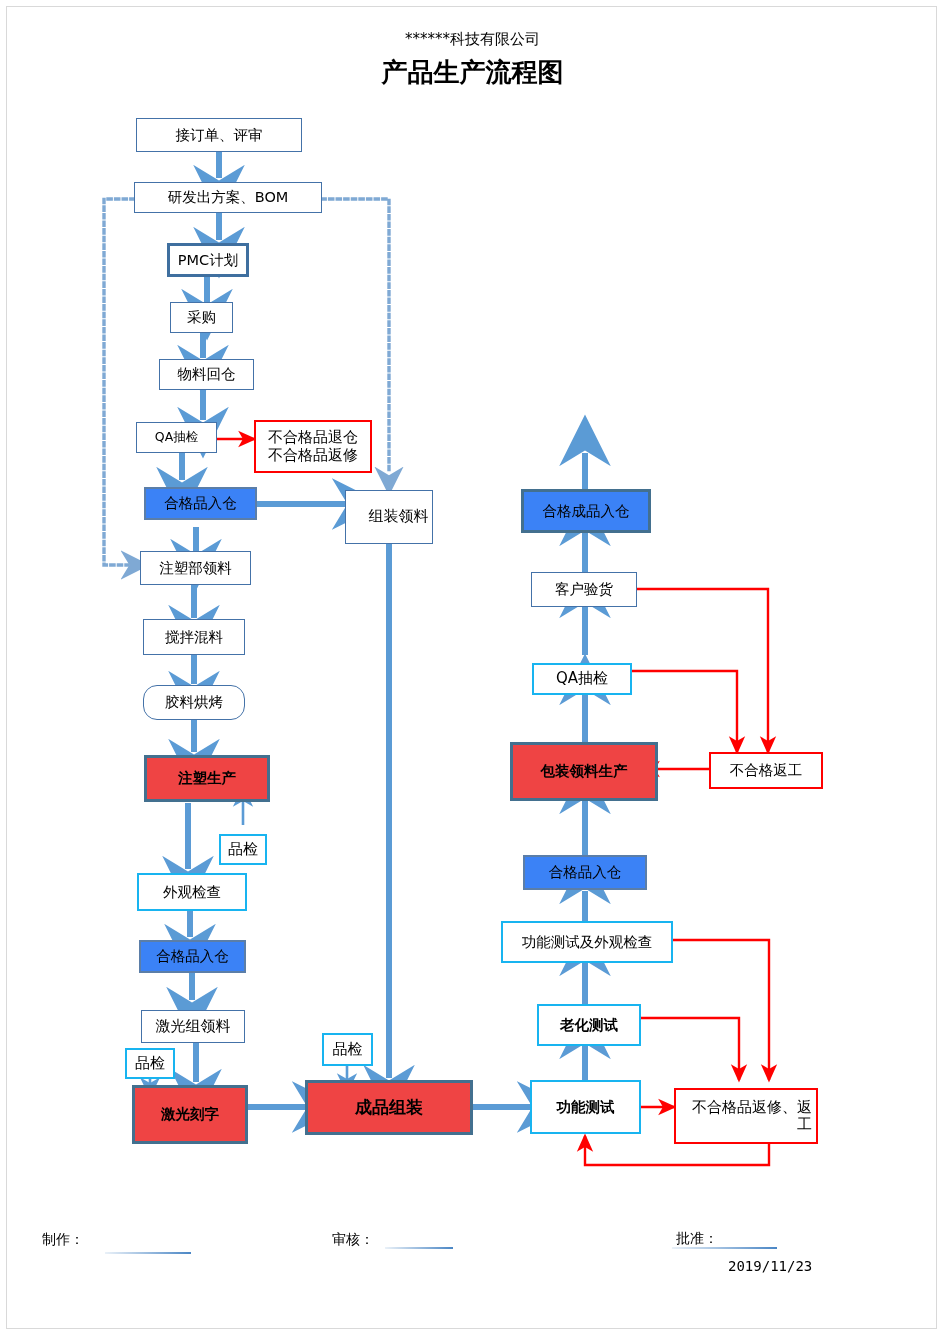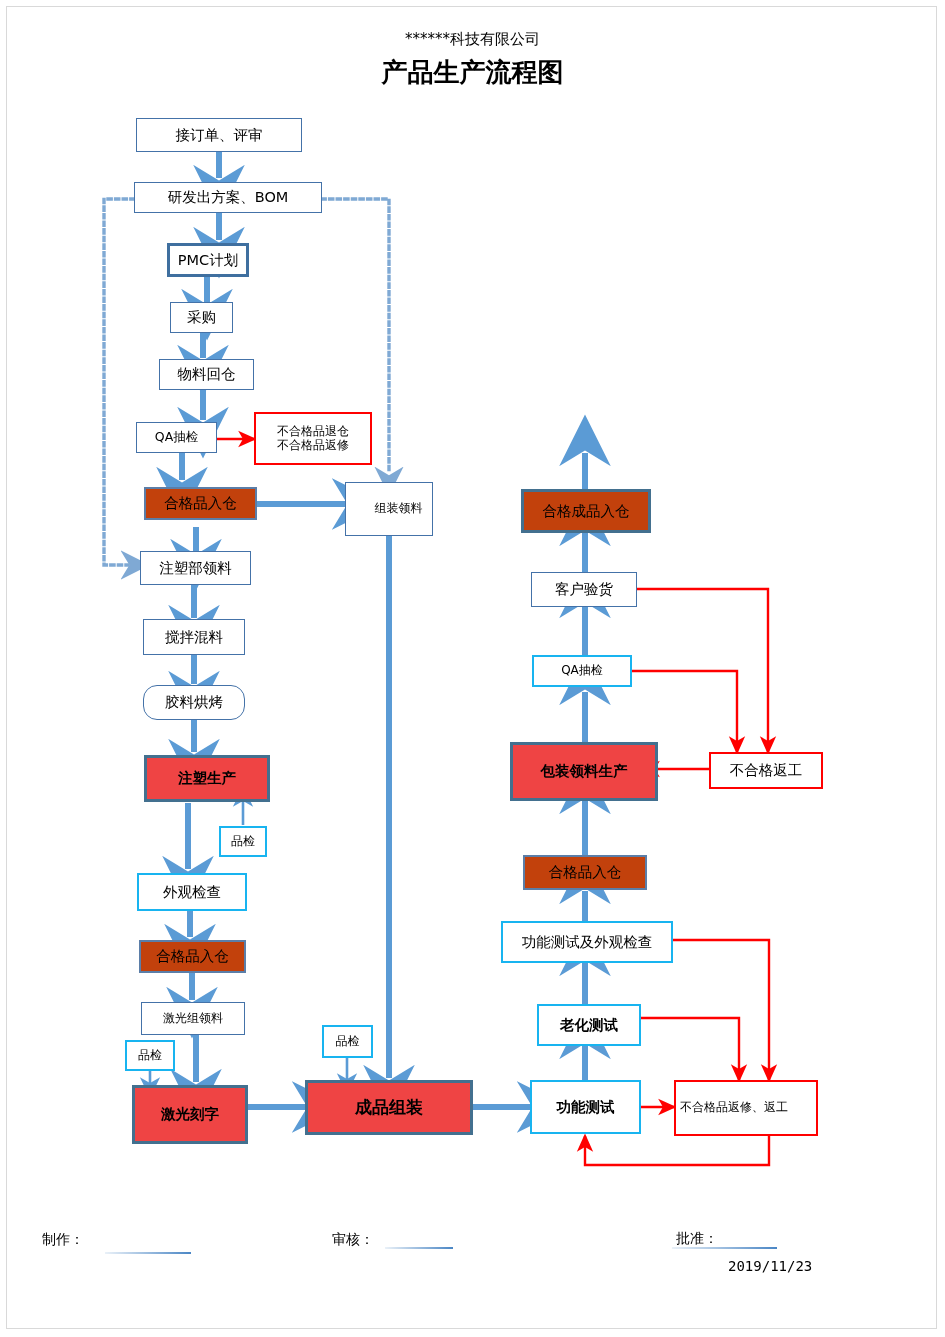--- a/index.html
+++ b/index.html
@@ -9,23 +9,23 @@
   #svg-layer{position:absolute;left:0;top:0;width:945px;height:1337px;}
   .hdr{position:absolute;width:100%;text-align:center;}
   #company{top:30px;font-size:15px;color:#000;letter-spacing:0px;}
   #doc-title{top:55px;font-size:26px;font-weight:bold;color:#000;font-family:"DejaVu Serif","Liberation Serif",serif;}
   .node{position:absolute;box-sizing:border-box;display:flex;align-items:center;justify-content:center;
         text-align:center;line-height:1.15;color:#000;background:#ffffff;}
   .n-thinblue{border:1.5px solid #4472a8;}
   .n-thickblue{border:3px solid #3f6f9f;}
   .n-cyan{border:2px solid #18b4f0;}
   .n-red{border:2px solid #ff0000;}
-  .n-green{background:#c2410c;border:2px solid #5b7ea8;text-align:right;}
+  .n-green{background:#3b82f6;border:2px solid #5b7ea8;text-align:right;}
   .n-greyfill{background:#ef4444;border:3px solid #43708f;}
-  .fs13{font-size:12px;}
+  .fs13{font-size:15px;margin-top:8px;}
   .fs14{font-size:14.5px;}
   .fs12{font-size:12.5px;}
   .bold{font-weight:bold;font-family:"DejaVu Serif","Liberation Serif",serif;}
   .diamond{position:absolute;display:flex;align-items:center;justify-content:center;font-size:14px;font-weight:bold;
            font-family:"DejaVu Serif","Liberation Serif",serif;color:#1a1a1a;}
   .sign{position:absolute;font-size:14px;color:#000;}
   .signline{position:absolute;height:2px;background:linear-gradient(to right,#eaf1f8,#4a86c5);}
   #date-text{position:absolute;font-size:14px;color:#000;font-family:"DejaVu Sans Mono","Liberation Mono",monospace;}
   .pad2{padding:1px 4px;}
 </style>

